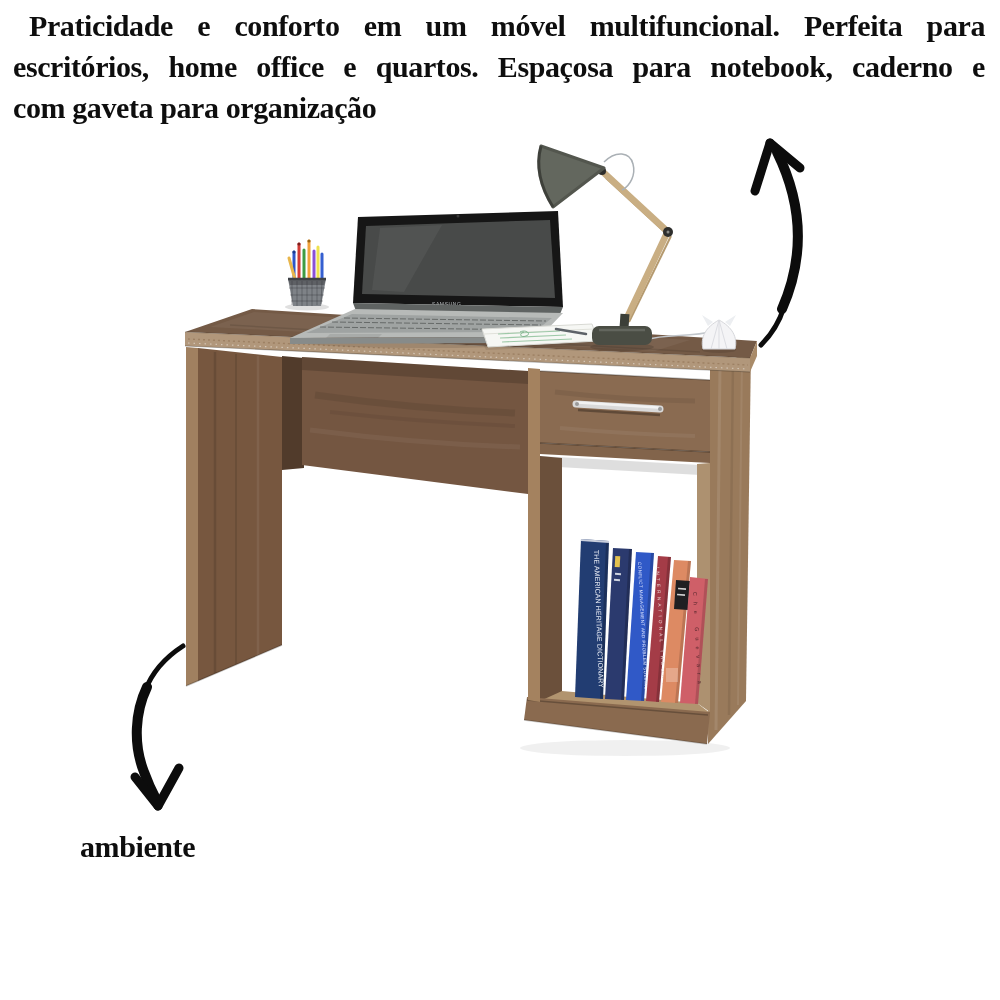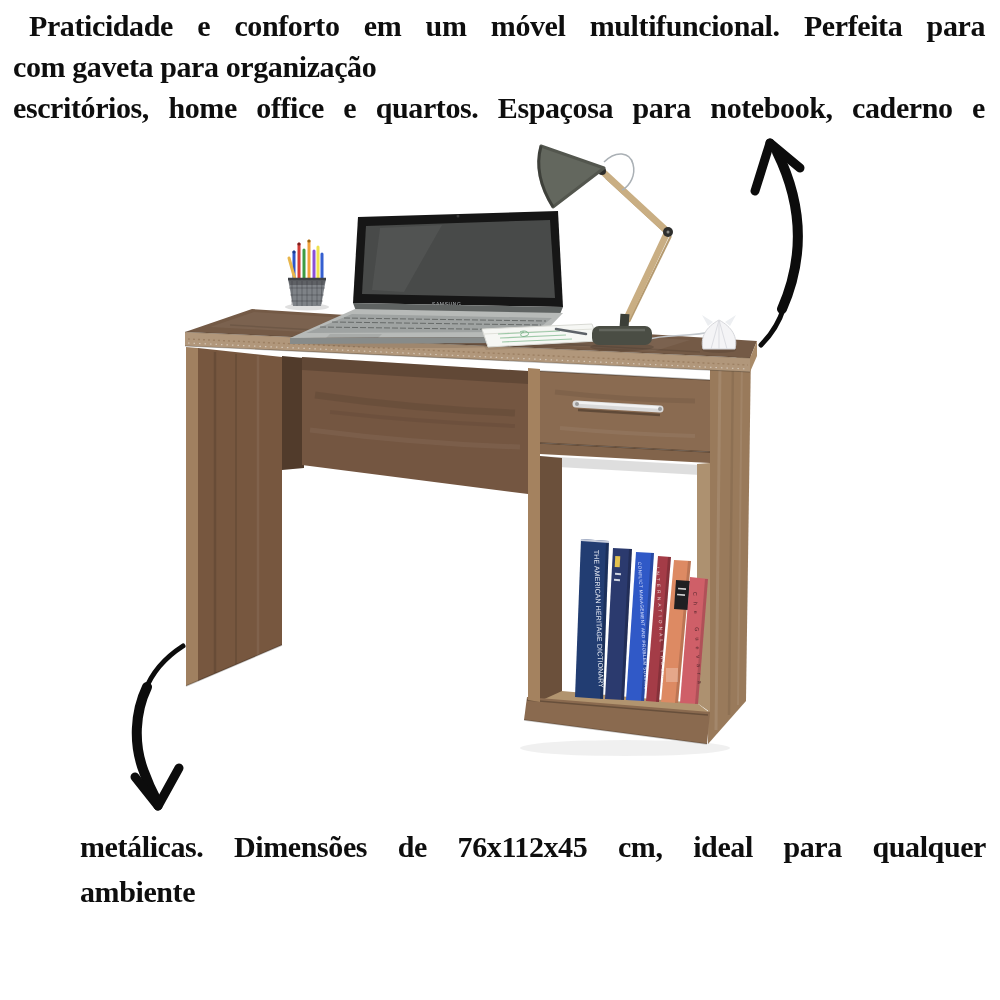--- a/index.html
+++ b/index.html
@@ -16,22 +16,22 @@
   .top-desc .indent{text-indent:16px;}
   .bottom-desc{left:80px;top:824px;width:906px;font-size:30px;line-height:45px;}
   .scene{position:absolute;left:0;top:0;width:1000px;height:1000px;}
   svg text{font-family:"Liberation Sans", sans-serif;}
 </style>
 </head>
 <body>
 
 <div class="desc top-desc">
   <div class="line force-justify indent">Praticidade e conforto em um móvel multifuncional. Perfeita para</div>
+  <div class="line force-justify">escritórios, home office e quartos. Espaçosa para notebook, caderno e</div>
   <div class="line">com gaveta para organização</div>
-  <div class="line force-justify">escritórios, home office e quartos. Espaçosa para notebook, caderno e</div>
 </div>
 
 <svg class="scene" viewBox="0 0 1000 1000" aria-hidden="true">
 
   <g>
 
     <polygon points="282,356 304,358 304,468 282,470" fill="#513b2b"></polygon>
 
     <g>
       <polygon points="302,357 528,371 528,494 302,465" fill="#745641"></polygon>
@@ -255,15 +255,14 @@
   </g>
   <g stroke="#0c0c0c" fill="none" stroke-linecap="round">
     <path d="M183,646 C166,657 152,672 145,691" stroke-width="5"></path>
     <path d="M147,687 C135,712 133,744 144,772 Q149,786 156,799" stroke-width="10"></path>
     <path d="M158,806 L135,777" stroke-width="9"></path>
     <path d="M158,806 L179,768" stroke-width="9"></path>
   </g>
 </svg>
 
 <div class="desc bottom-desc">
-  <div class="line force-justify">metálicas. Dimensões de 76x112x45 cm, ideal para qualquer</div>
   <div class="line">ambiente</div>
 </div>
 
 </body></html>

